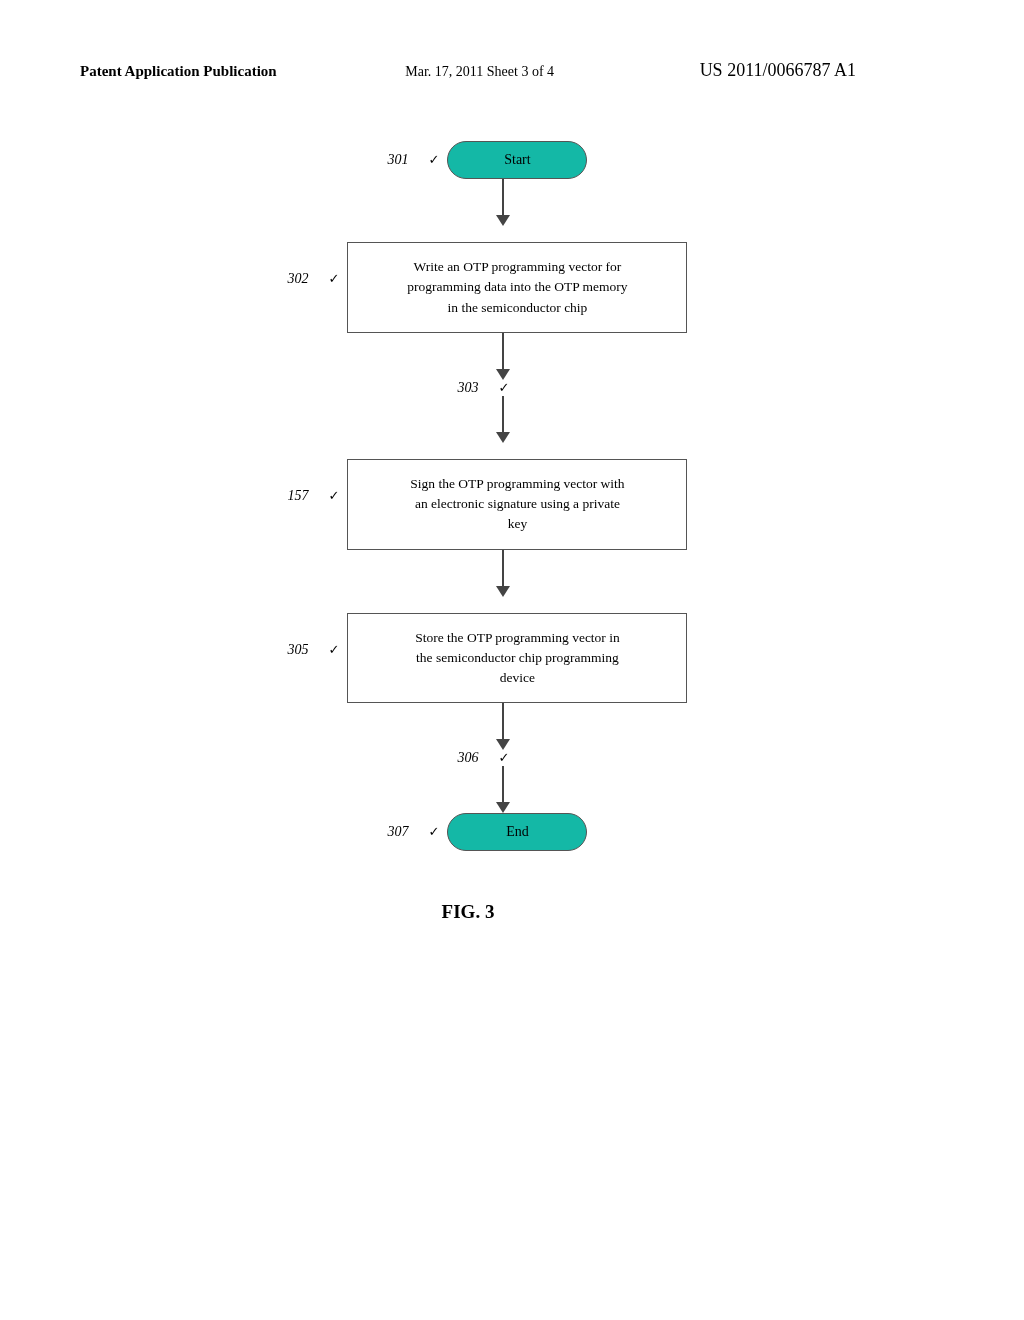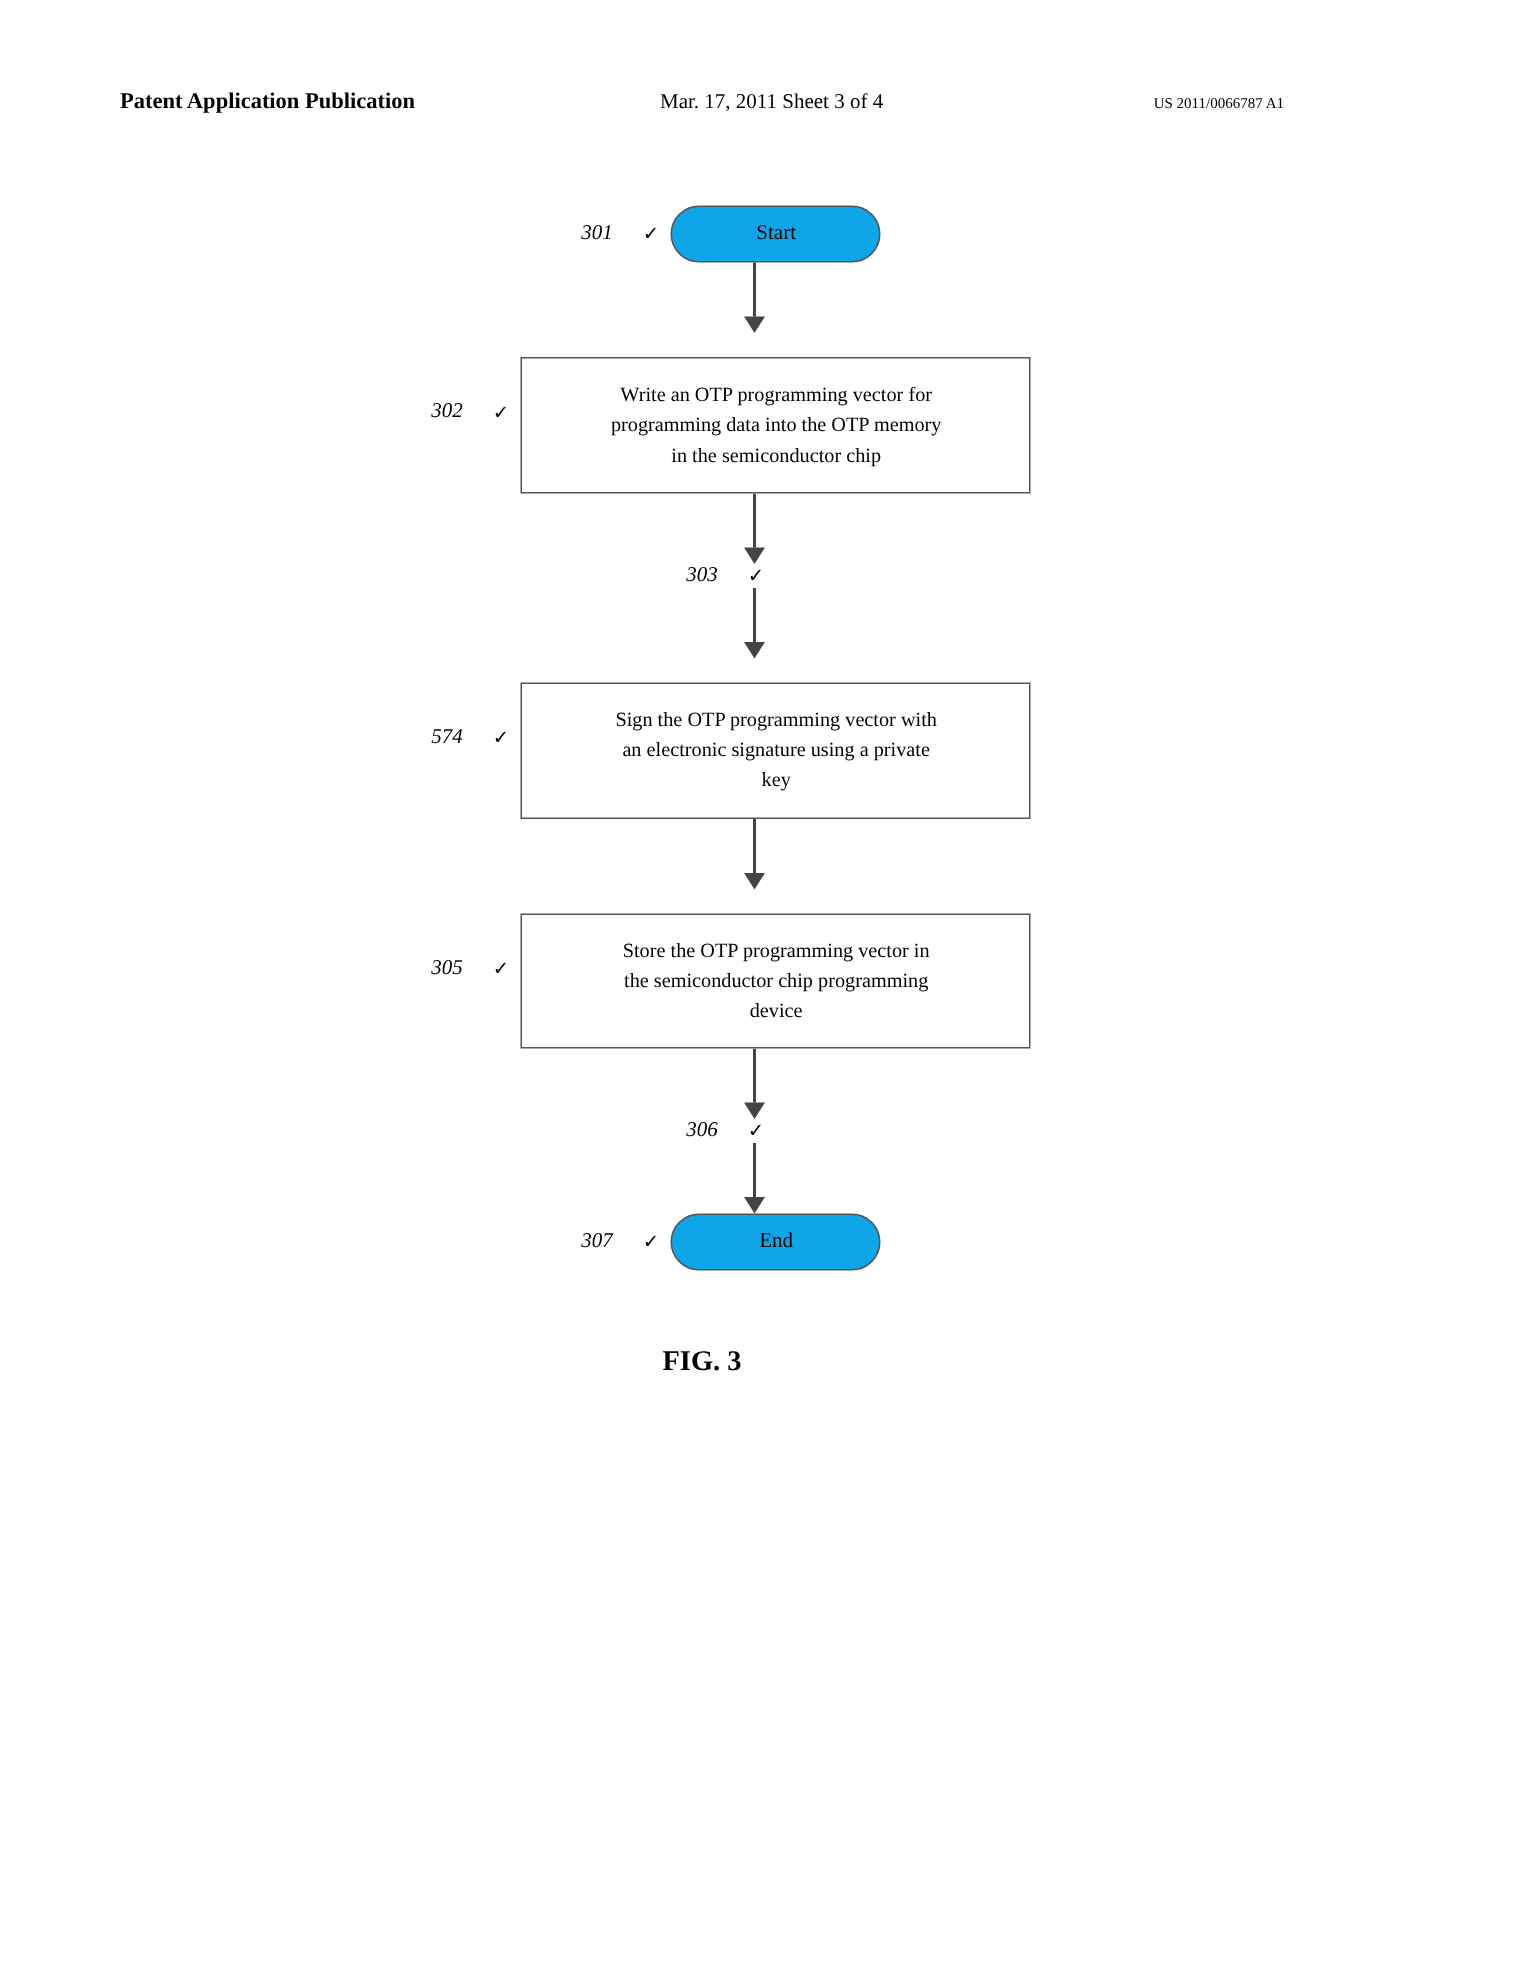--- a/index.html
+++ b/index.html
@@ -27,38 +27,38 @@
     }
     .header-left {
       font-weight: bold;
       font-size: 15px;
     }
     .header-center {
       font-size: 14px;
       text-align: center;
     }
     .header-right {
-      font-size: 10px;
+      font-size: 18px;
       margin-left: 17px;
     }
     .diagram-area {
       display: flex;
       flex-direction: column;
       align-items: center;
       position: relative;
       margin-top: 20px;
     }
     
     .terminal-box {
       border: 1.5px solid #555;
       border-radius: 25px;
       padding: 10px 40px;
       font-size: 14px;
       text-align: center;
-      background: #0ea5e9;
+      background: #14b8a6;
       min-width: 140px;
     }
     
     .process-box {
       border: 1.5px solid #555;
       padding: 14px 20px;
       font-size: 13.5px;
       text-align: center;
       background: #fff;
       width: 340px;
@@ -136,21 +136,21 @@
       <div class="step-number">303</div>
       <span style="font-size:13px;margin-right:8px;">✓</span>
     </div>
 
     <div style="display:flex;flex-direction:column;align-items:center;margin-left:70px;">
       <div class="v-line" style="height:36px;"></div>
       <div class="arrowhead-down"></div>
     </div>
 
     <div class="step-wrapper" style="justify-content:center;">
-      <div class="step-number">574</div>
+      <div class="step-number">157</div>
       <span style="font-size:13px;margin-right:8px;">✓</span>
       <div class="process-box">Sign the OTP programming vector with<br>an electronic signature using a private<br>key</div>
     </div>
 
     <div style="display:flex;flex-direction:column;align-items:center;margin-left:70px;">
       <div class="v-line" style="height:36px;"></div>
       <div class="arrowhead-down"></div>
     </div>
 
     <div class="step-wrapper" style="justify-content:center;">

